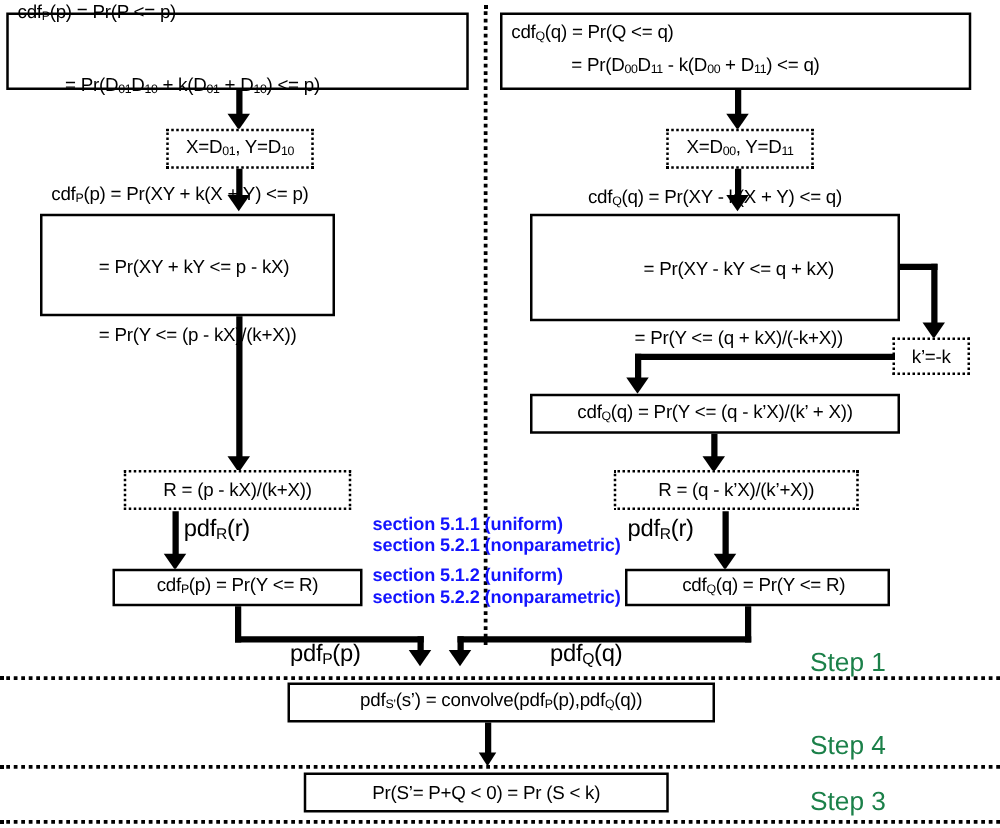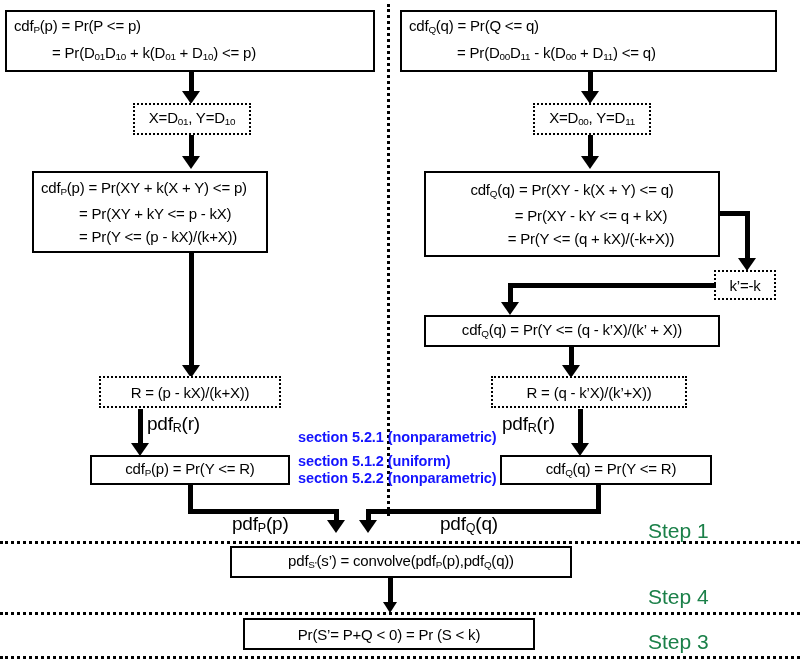--- a/index.html
+++ b/index.html
@@ -34,20 +34,21 @@
   }
   .box .ln {
     font-size: 15px;
     line-height: 23px;
     letter-spacing: -0.2px;
   }
   .box.center { align-items: center; }
   .ind {
     display: inline-block;
     padding-left: 38px;
+    margin-top: 32px;
   }
   .ind-r {
     display: inline-block;
     padding-left: 48px;
   }
   sub {
     font-size: 0.66em;
     vertical-align: -0.18em;
     letter-spacing: -0.3px;
   }
@@ -203,20 +204,24 @@
   <div class="box center" style="left:500px; top:455px; width:212px; height:30px;padding-left:17px;">
     <div class="ln">cdf<sub>Q</sub>(q) = Pr(Y &lt;= R)</div>
   </div>
 
   <div class="edge vline" style="left:596px; top:485px; height:29px;"></div>
   <div class="edge hline" style="left:366px; top:509px; width:235px;"></div>
   <div class="edge vline" style="left:366px; top:509px; height:14px;"></div>
   <div class="arrowhead" style="left:359px; top:520px;"></div>
   <div class="edgelabel" style="left:440px; top:513px;">pdf<sub>Q</sub>(q)</div>
 
+  <div class="note" style="left:298px; top:412px;">
+    <span>section 5.1.1</span>
+    <span>(uniform)</span>
+  </div>
   <div class="note" style="left:298px; top:429px;">
     <span>section 5.2.1</span>
     <span>(nonparametric)</span>
   </div>
   <div class="note" style="left:298px; top:453px;">
     <span>section 5.1.2</span>
     <span>(uniform)</span>
   </div>
   <div class="note" style="left:298px; top:470px;">
     <span>section 5.2.2</span>

